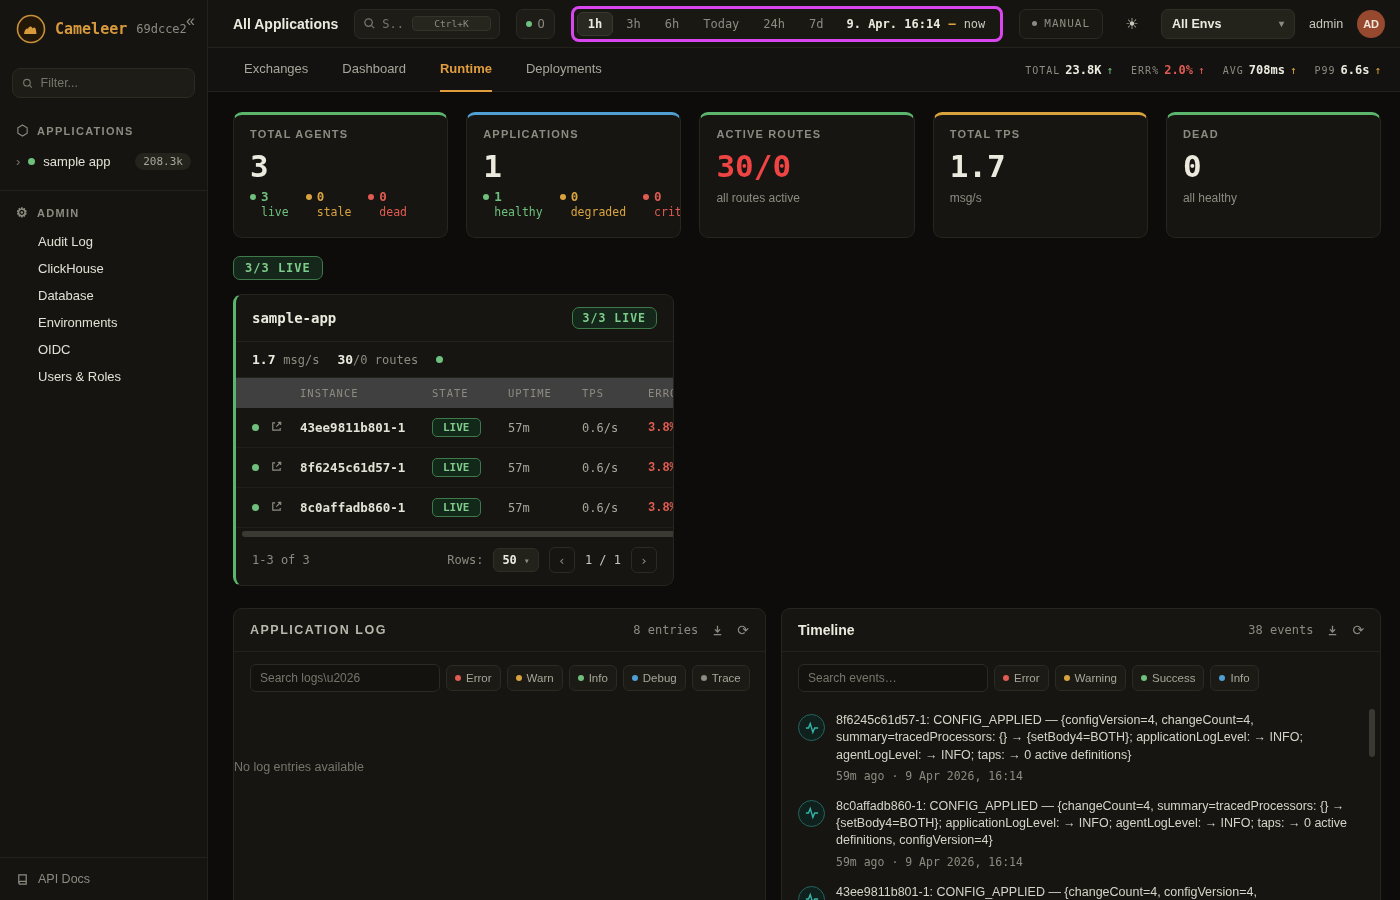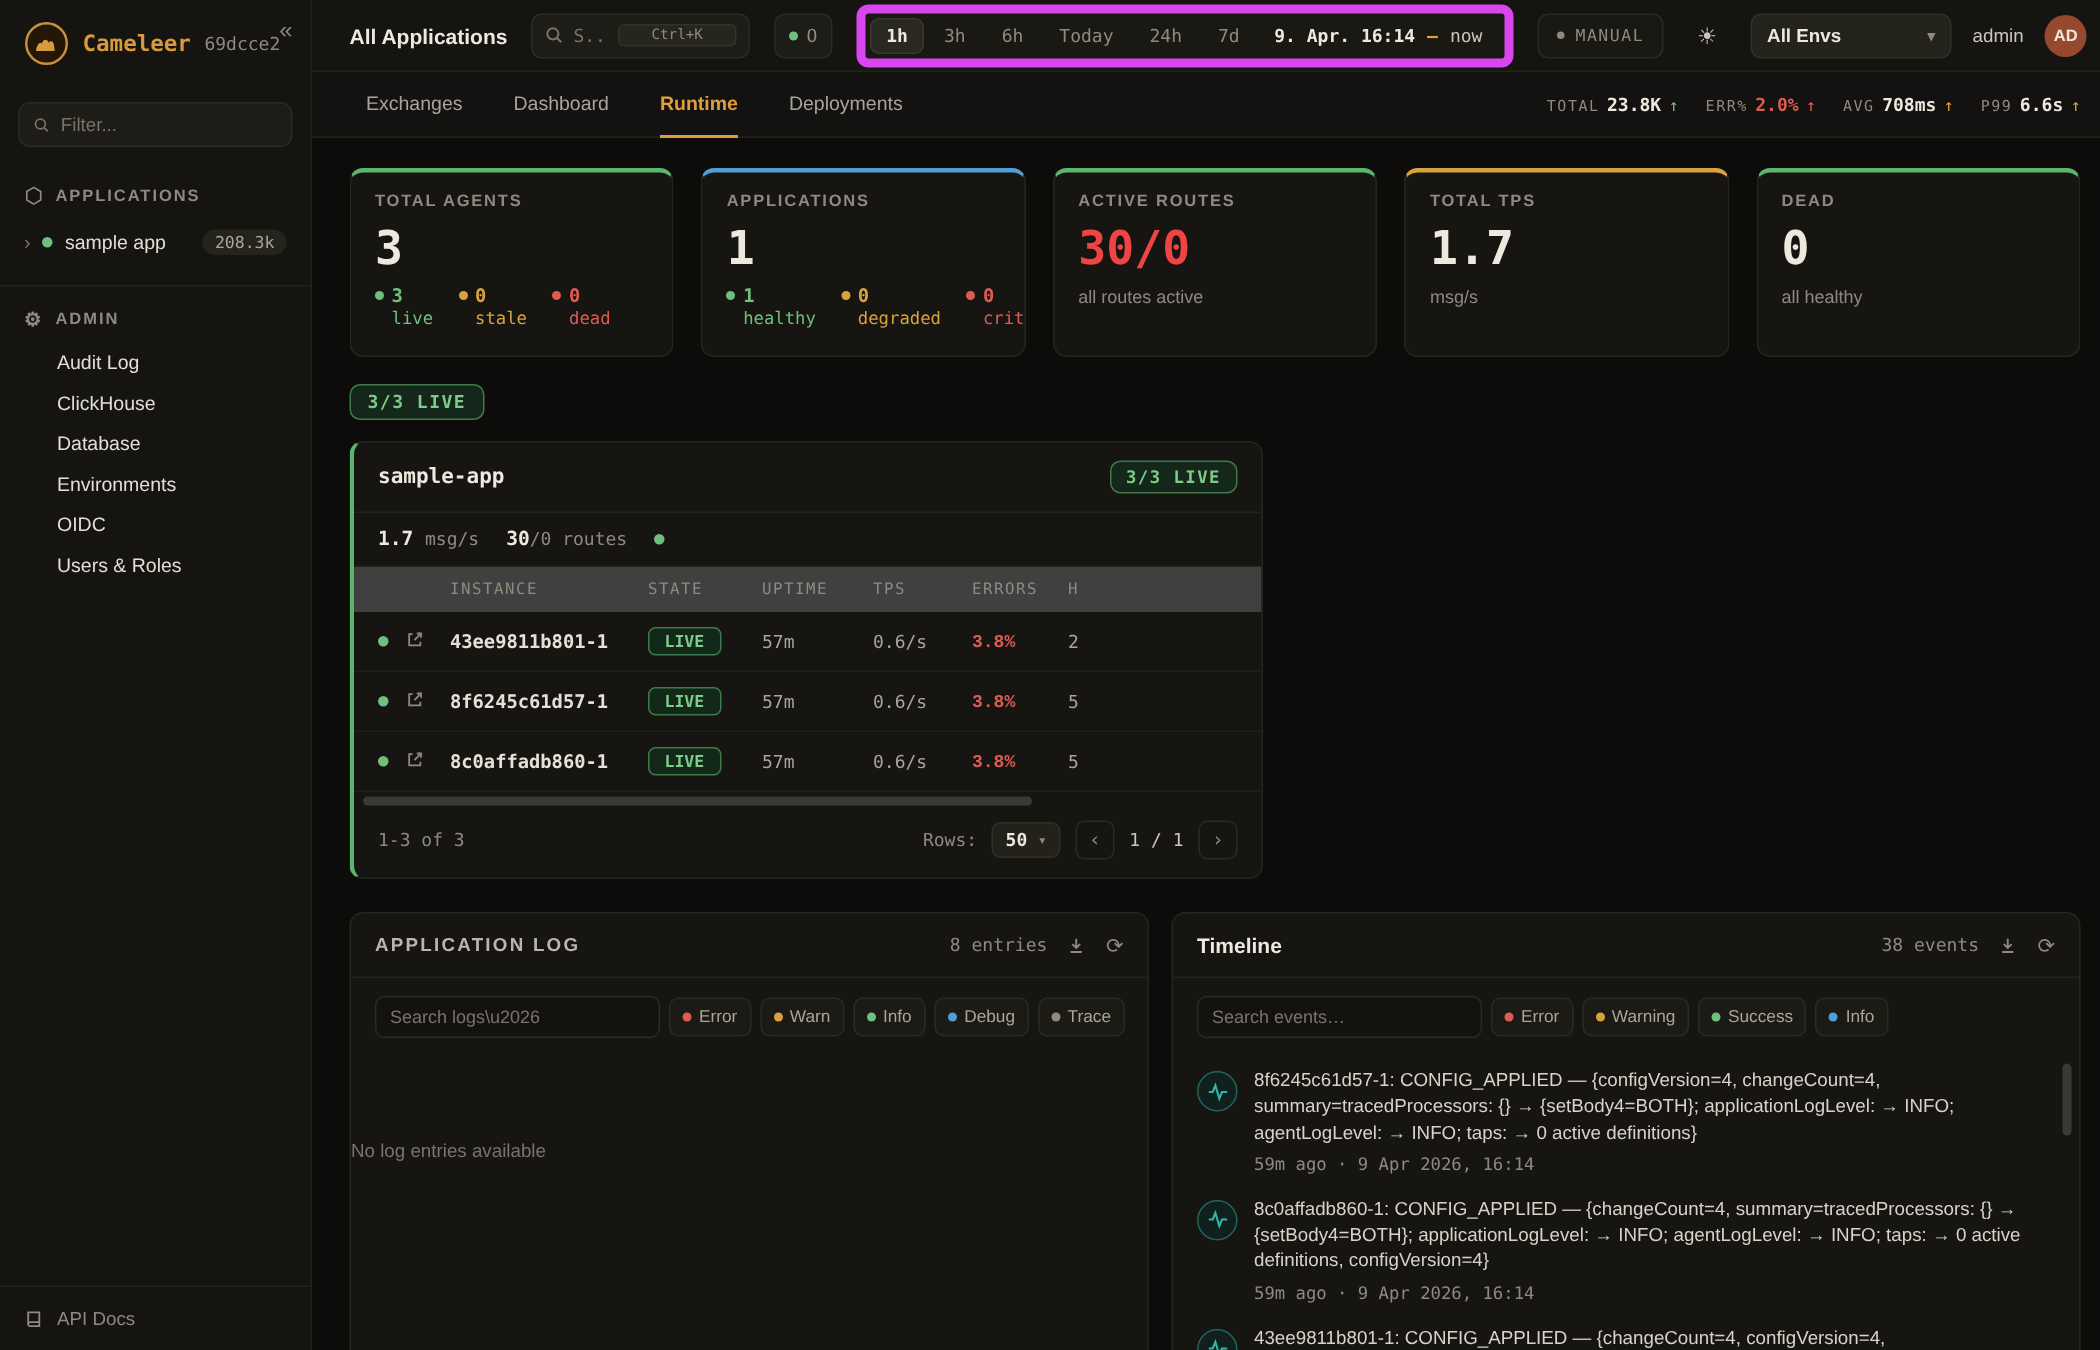--- a/index.html
+++ b/index.html
@@ -46,21 +46,21 @@
   
   .main { flex: 1; display: flex; flex-direction: column; position: relative; background: #0d0c0a; }
 
   .topbar { height: 48px; flex: none; background: #151410; border-bottom: 1px solid #23221c; display: flex; align-items: center; padding: 0 24px 0 25px; gap: 16px; }
   .tb-title { font-size: 14px; font-weight: bold; color: #eceade; white-space: nowrap; }
   .search-box { height: 30px; display: flex; align-items: center; gap: 6px; padding: 0 8px; background: #1d1c17; border: 1px solid #2b2a23; border-radius: 7px; }
   .search-box input { background: transparent; border: none; width: 24px; font-family: "DejaVu Sans Mono", monospace; font-size: 12px; color: #c9c7bb; }
   .search-box input::placeholder { color: #77756b; }
   .kbd { background: #26251e; border: 1px solid #343329; border-radius: 4px; padding: 1px 21px; font-family: "DejaVu Sans Mono", monospace; font-size: 9.5px; color: #8d8b80; white-space: nowrap; }
   .obs-btn { height: 30px; padding: 0 9px; border-radius: 7px; border: 1px solid #2b2a23; background: #1d1c17; display: flex; gap: 6px; align-items: center; color: #8d8b80; font-family: "DejaVu Sans Mono", monospace; font-size: 12px; }
-  .time-group { display: flex; align-items: center; border: 6px solid #d946ef; border-radius: 8px; background: #191813; padding: 3px; gap: 2px; }
+  .time-group { display: flex; align-items: center; border: 3px solid #d946ef; border-radius: 8px; background: #191813; padding: 3px; gap: 2px; }
   .time-btn { padding: 4px 10px; font-family: "DejaVu Sans Mono", monospace; font-size: 12px; color: #8d8b80; border-radius: 6px; border: 1px solid transparent; }
   .time-btn.active { background: #2a2921; border-color: #3a3930; color: #eceade; font-weight: bold; }
   .date-range { margin: 0 12px 0 10px; font-family: "DejaVu Sans Mono", monospace; font-size: 12px; font-weight: bold; color: #eceade; white-space: nowrap; display: flex; gap: 8px; align-items: center; }
   .date-sep { color: #d8a33f; }
   .date-end { color: #c9c7bb; font-weight: normal; }
   .tb-right { margin-left: auto; display: flex; align-items: center; gap: 14px; }
   .manual-btn { height: 30px; padding: 0 12px; border: 1px solid #2b2a23; border-radius: 7px; color: #8d8b80; font-family: "DejaVu Sans Mono", monospace; font-size: 11px; letter-spacing: 1px; display: flex; gap: 7px; align-items: center; background: #191813; }
   .icon-btn { width: 30px; height: 30px; border-radius: 7px; display: flex; align-items: center; justify-content: center; color: #c9c7bb; font-size: 15px; }
   .env-select { height: 30px; width: 134px; padding: 0 10px; border-radius: 7px; border: 1px solid #302f27; background: #23221b; display: flex; align-items: center; justify-content: space-between; color: #eceade; font-size: 12.5px; font-weight: bold; }
   .caret { color: #8d8b80; font-size: 10px; }
@@ -95,21 +95,21 @@
   .bd-item { display: flex; flex-direction: column; }
   .bd-top { display: flex; align-items: center; gap: 5px; }
   .bd-num { font-family: "DejaVu Sans Mono", monospace; font-size: 12.5px; font-weight: bold; }
   .bd-label { font-family: "DejaVu Sans Mono", monospace; font-size: 11.5px; margin-left: 11px; margin-top: 1px; }
   .c-green { color: #6fbf7d; } .c-amber { color: #d8a33f; } .c-red { color: #e05b52; }
 
   .pill-live { display: inline-flex; align-items: center; border: 1px solid #3f7a4a; color: #7ecb8a; background: #14271a; font-family: "DejaVu Sans Mono", monospace; font-weight: bold; font-size: 12px; letter-spacing: 1px; padding: 4px 11px; border-radius: 7px; white-space: nowrap; }
   .live-badge-row { margin-top: 18px; }
 
   
-  .app-card { margin-top: 14px; width: 609px; background: #161511; border: 1px solid #26251e; border-left: 3px solid #5cb56d; border-radius: 9px; overflow: hidden; }
+  .app-card { margin-top: 14px; width: 441px; background: #161511; border: 1px solid #26251e; border-left: 3px solid #5cb56d; border-radius: 9px; overflow: hidden; }
   .ac-header { display: flex; justify-content: space-between; align-items: center; padding: 12px 16px; border-bottom: 1px solid #23221c; }
   .ac-title { font-family: "DejaVu Sans Mono", monospace; font-weight: bold; font-size: 14px; color: #eceade; }
   .ac-sub { display: flex; align-items: center; gap: 18px; padding: 10px 16px; border-bottom: 1px solid #23221c; font-family: "DejaVu Sans Mono", monospace; }
   .sub-strong { font-size: 13px; font-weight: bold; color: #eceade; }
   .sub-muted { font-size: 12px; color: #8d8b80; }
   .ac-grid { display: grid; grid-template-columns: 18px 30px 132px 76px 74px 66px 64px 40px; align-items: center; padding-left: 16px; }
   .ac-thead { background: #404040; height: 30px; font-family: "DejaVu Sans Mono", monospace; font-size: 10.5px; color: #8d8b80; letter-spacing: 1px; }
   .ac-row { height: 40px; border-bottom: 1px solid #201f19; }
   .cell-strong { font-family: "DejaVu Sans Mono", monospace; font-size: 12.5px; font-weight: bold; color: #e4e2d6; }
   .cell-muted { font-family: "DejaVu Sans Mono", monospace; font-size: 12px; color: #a8a69a; }

